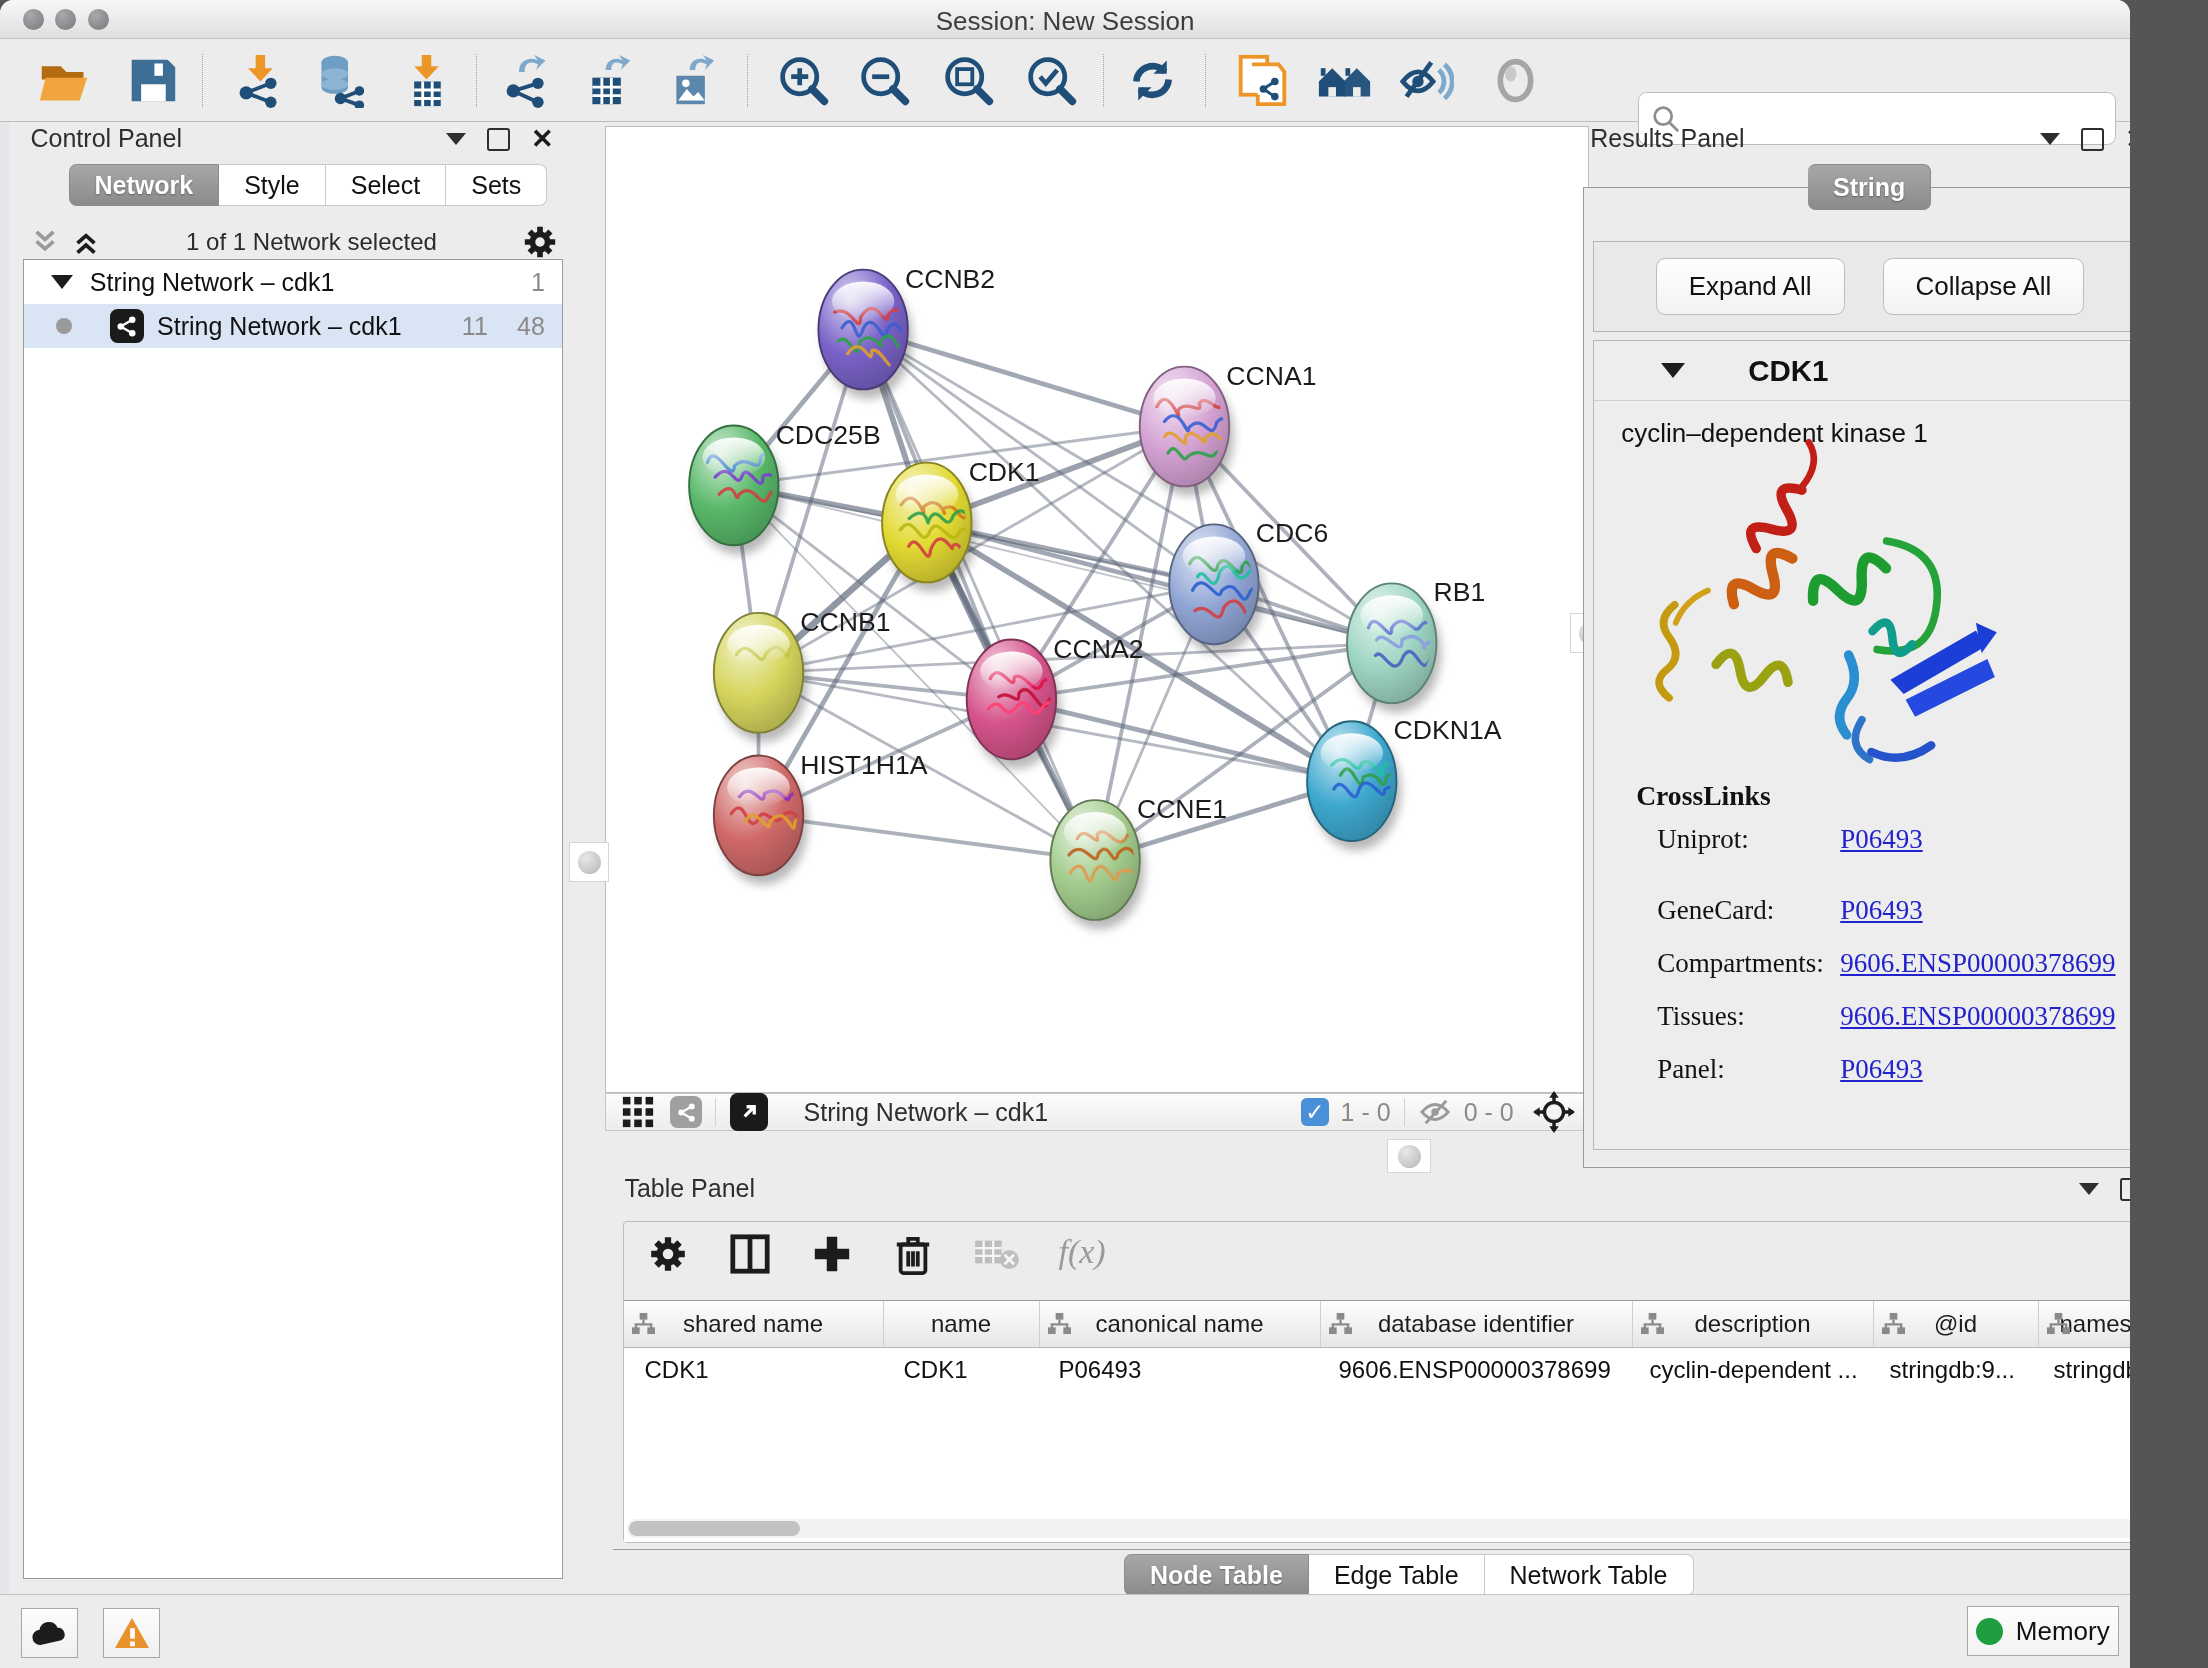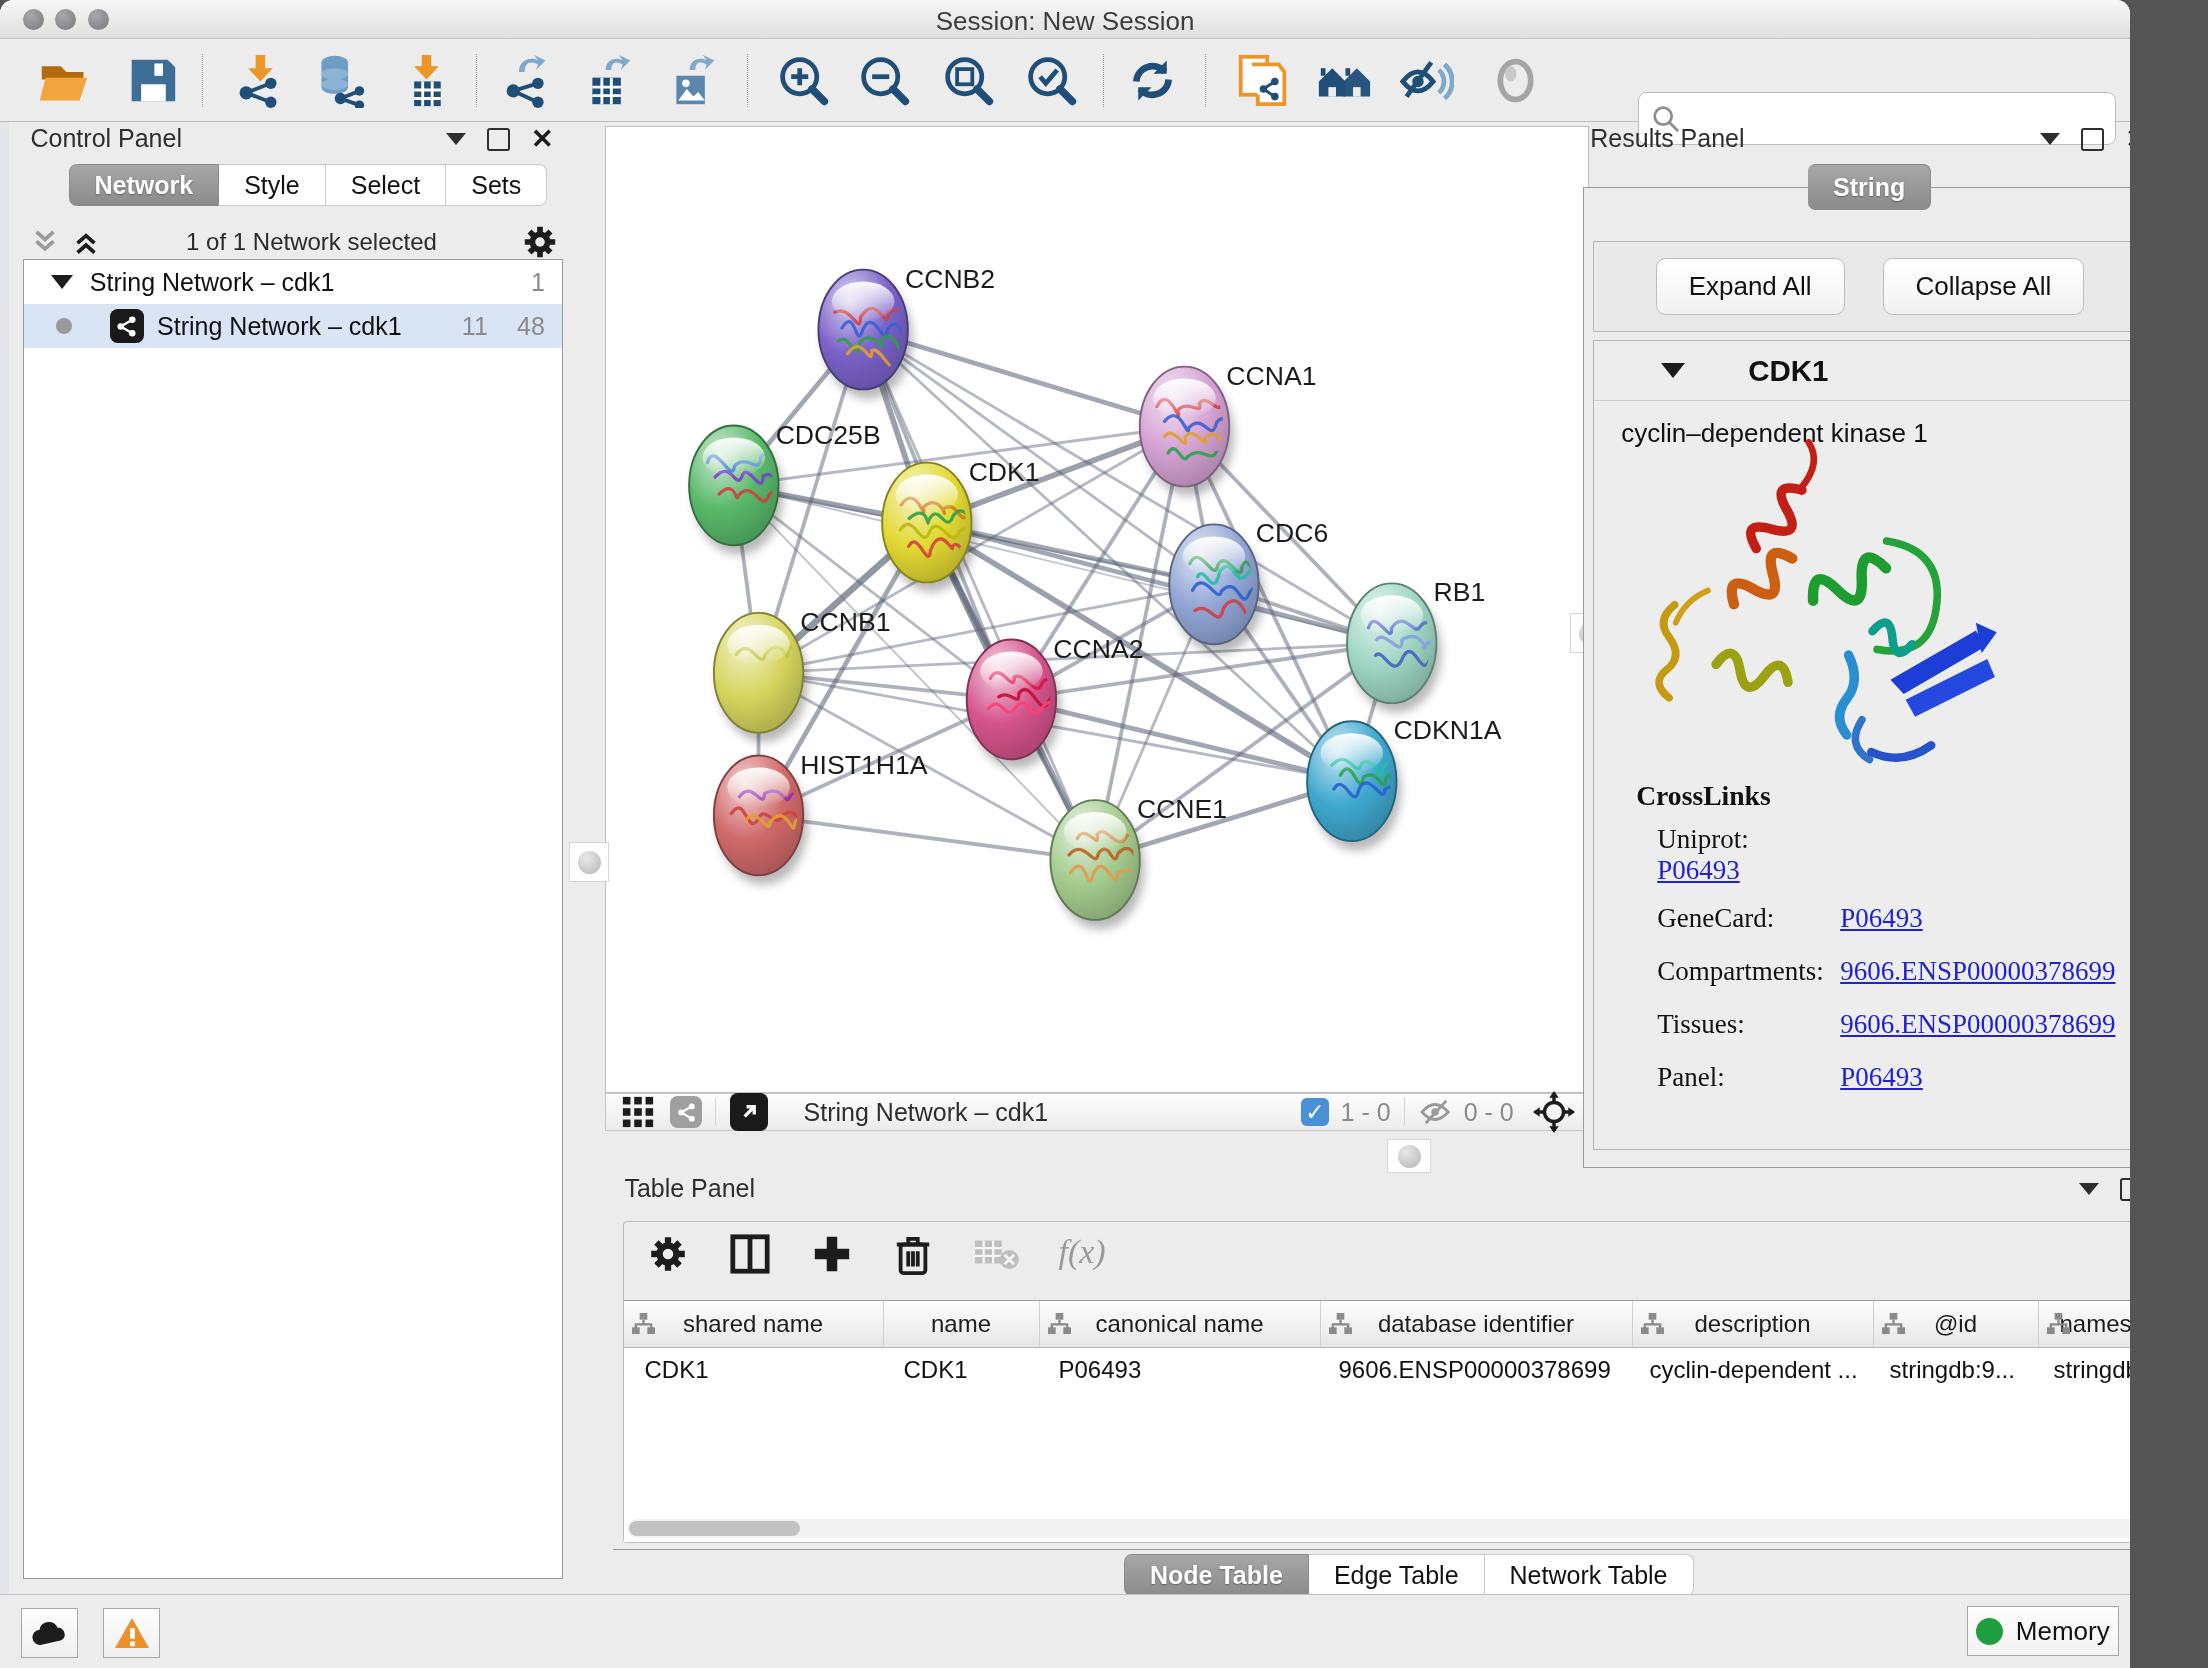--- a/index.html
+++ b/index.html
@@ -692,21 +692,21 @@
             <path d="M228 238q13 27-2 46q-15 19 0 38" stroke="#2a8fd0" stroke-width="10"></path>
             <path d="M242 306q-17 27 8 42" stroke="#2f74c8" stroke-width="8"></path>
             <path d="M252 340q32 15 63-7" stroke="#2553cc" stroke-width="9"></path>
           </g>
           <polygon points="272,264 362,212 372,229 286,279" fill="#1c3ed6"></polygon>
           <polygon points="288,285 374,242 382,261 298,303" fill="#2448e0"></polygon>
           <polygon points="362,204 384,214 368,236" fill="#1c3ed6"></polygon>
         </svg>
         <div class="serif" style="position:absolute;left:42px;top:439px;font-size:27.6px;font-weight:bold;color:#111">CrossLinks</div>
         <div id="crosslinks" style="position:absolute;left:63px;top:483px;right:19px">
-            <div style="display: flex; margin-bottom: 17px; font-size: 27px; flex-direction: column;">
+            <div style="display: flex; margin-bottom: 40px; font-size: 27px;">
               <span class="serif" style="width: 183px; color: rgb(17, 17, 17); flex: 0 0 auto;">Uniprot:</span>
               <span class="serif xlink">P06493</span>
             </div>
             <div style="display: flex; margin-bottom: 22px; font-size: 27px;">
               <span class="serif" style="width: 183px; color: rgb(17, 17, 17); flex: 0 0 auto;">GeneCard:</span>
               <span class="serif xlink">P06493</span>
             </div>
             <div style="display: flex; margin-bottom: 22px; font-size: 27px;">
               <span class="serif" style="width: 183px; color: rgb(17, 17, 17); flex: 0 0 auto;">Compartments:</span>
               <span class="serif xlink">9606.ENSP00000378699</span>

